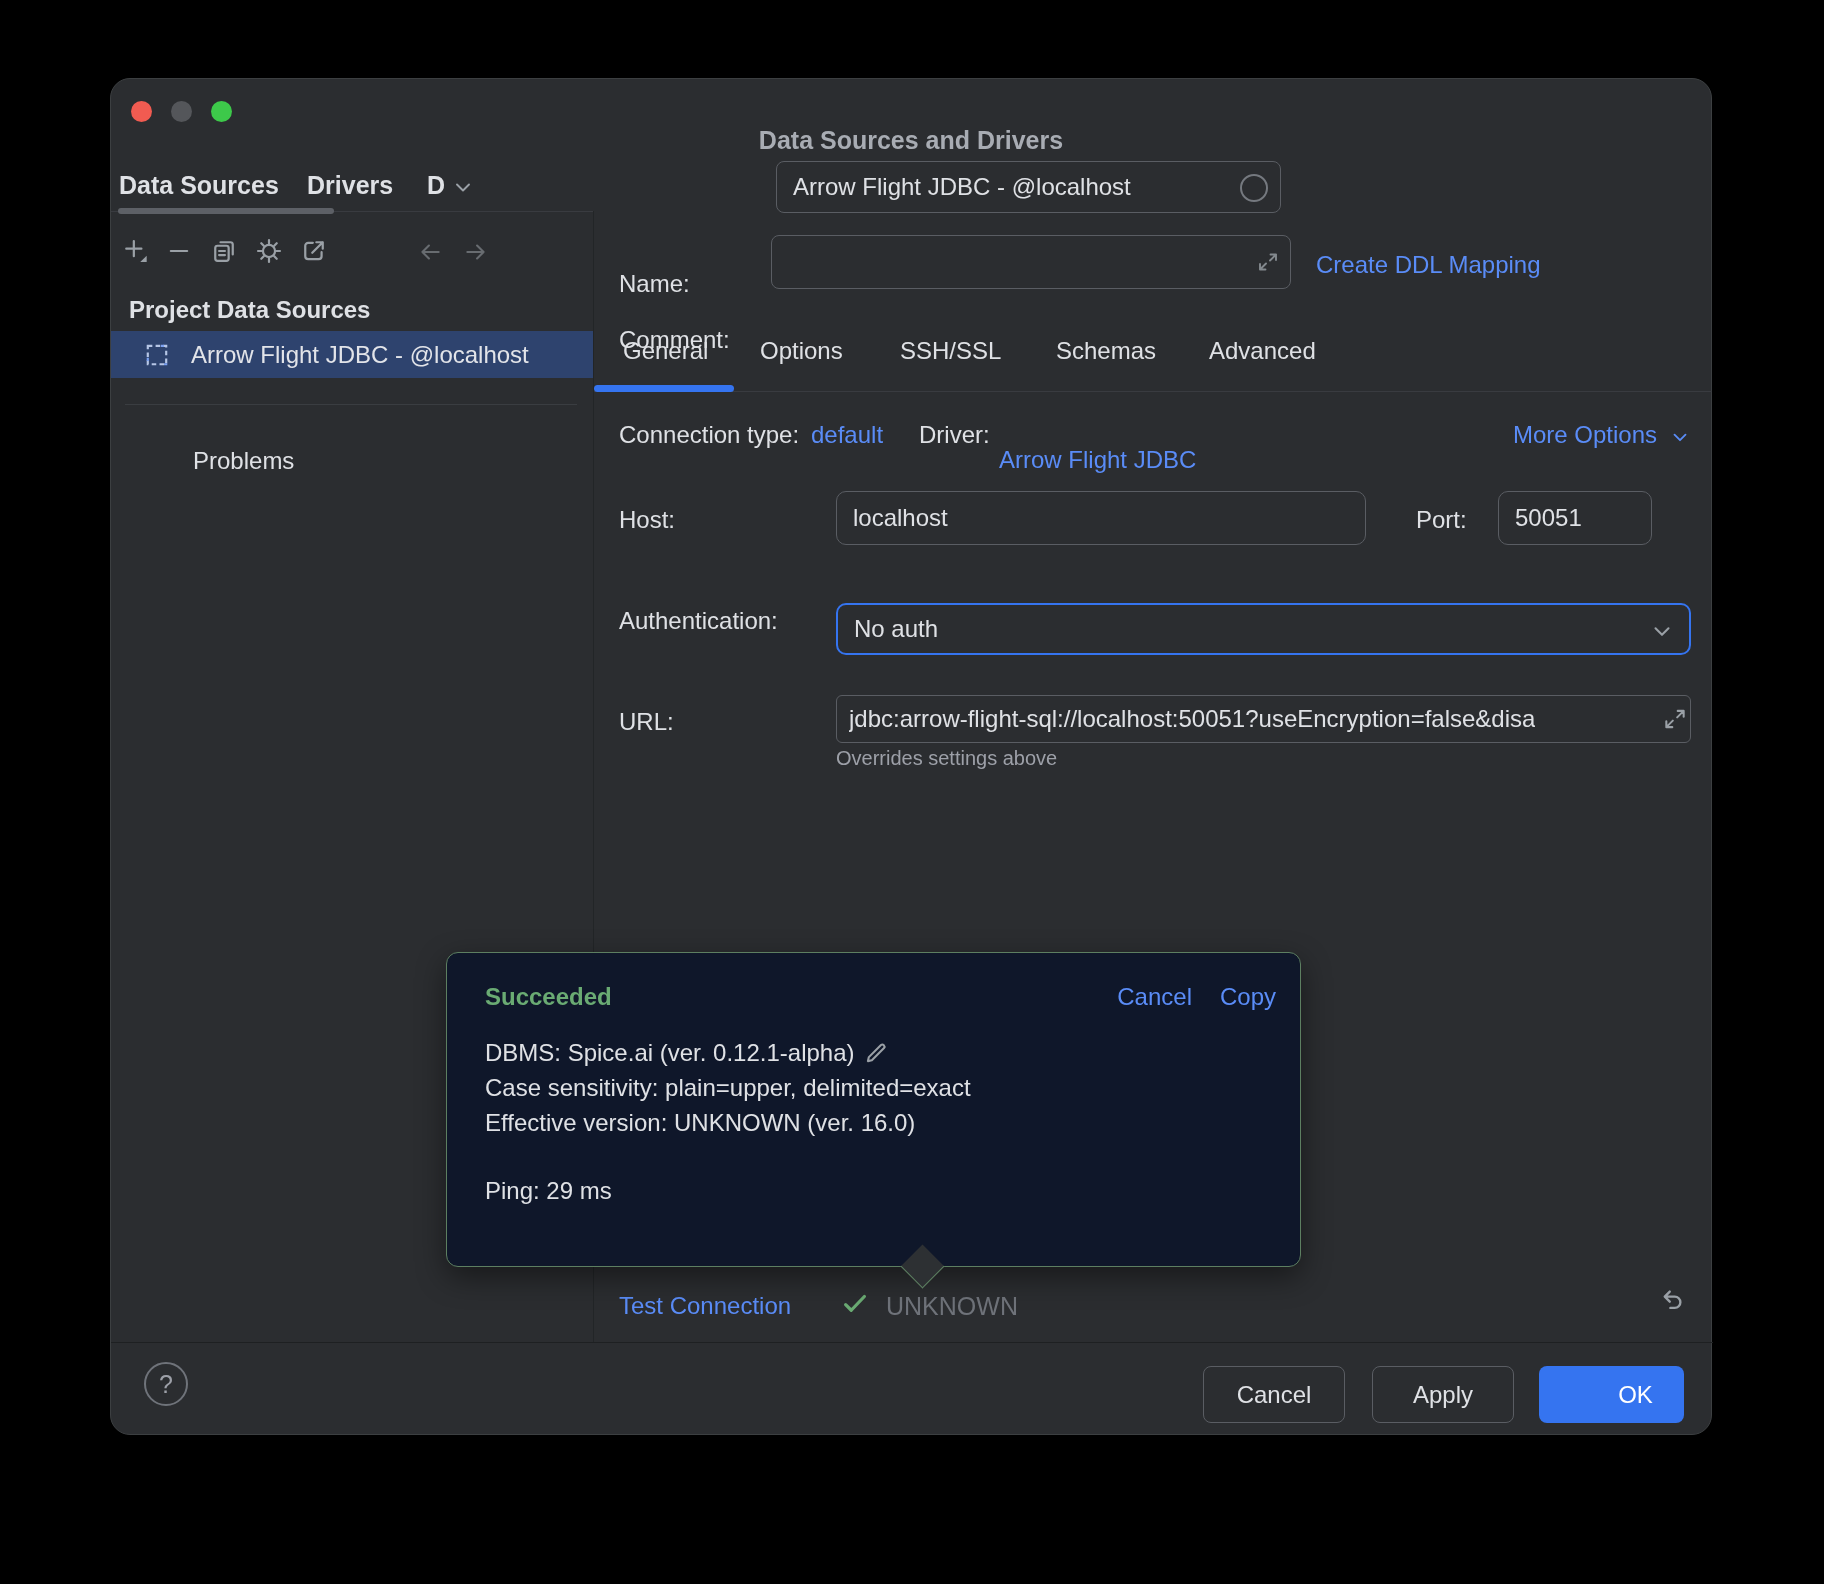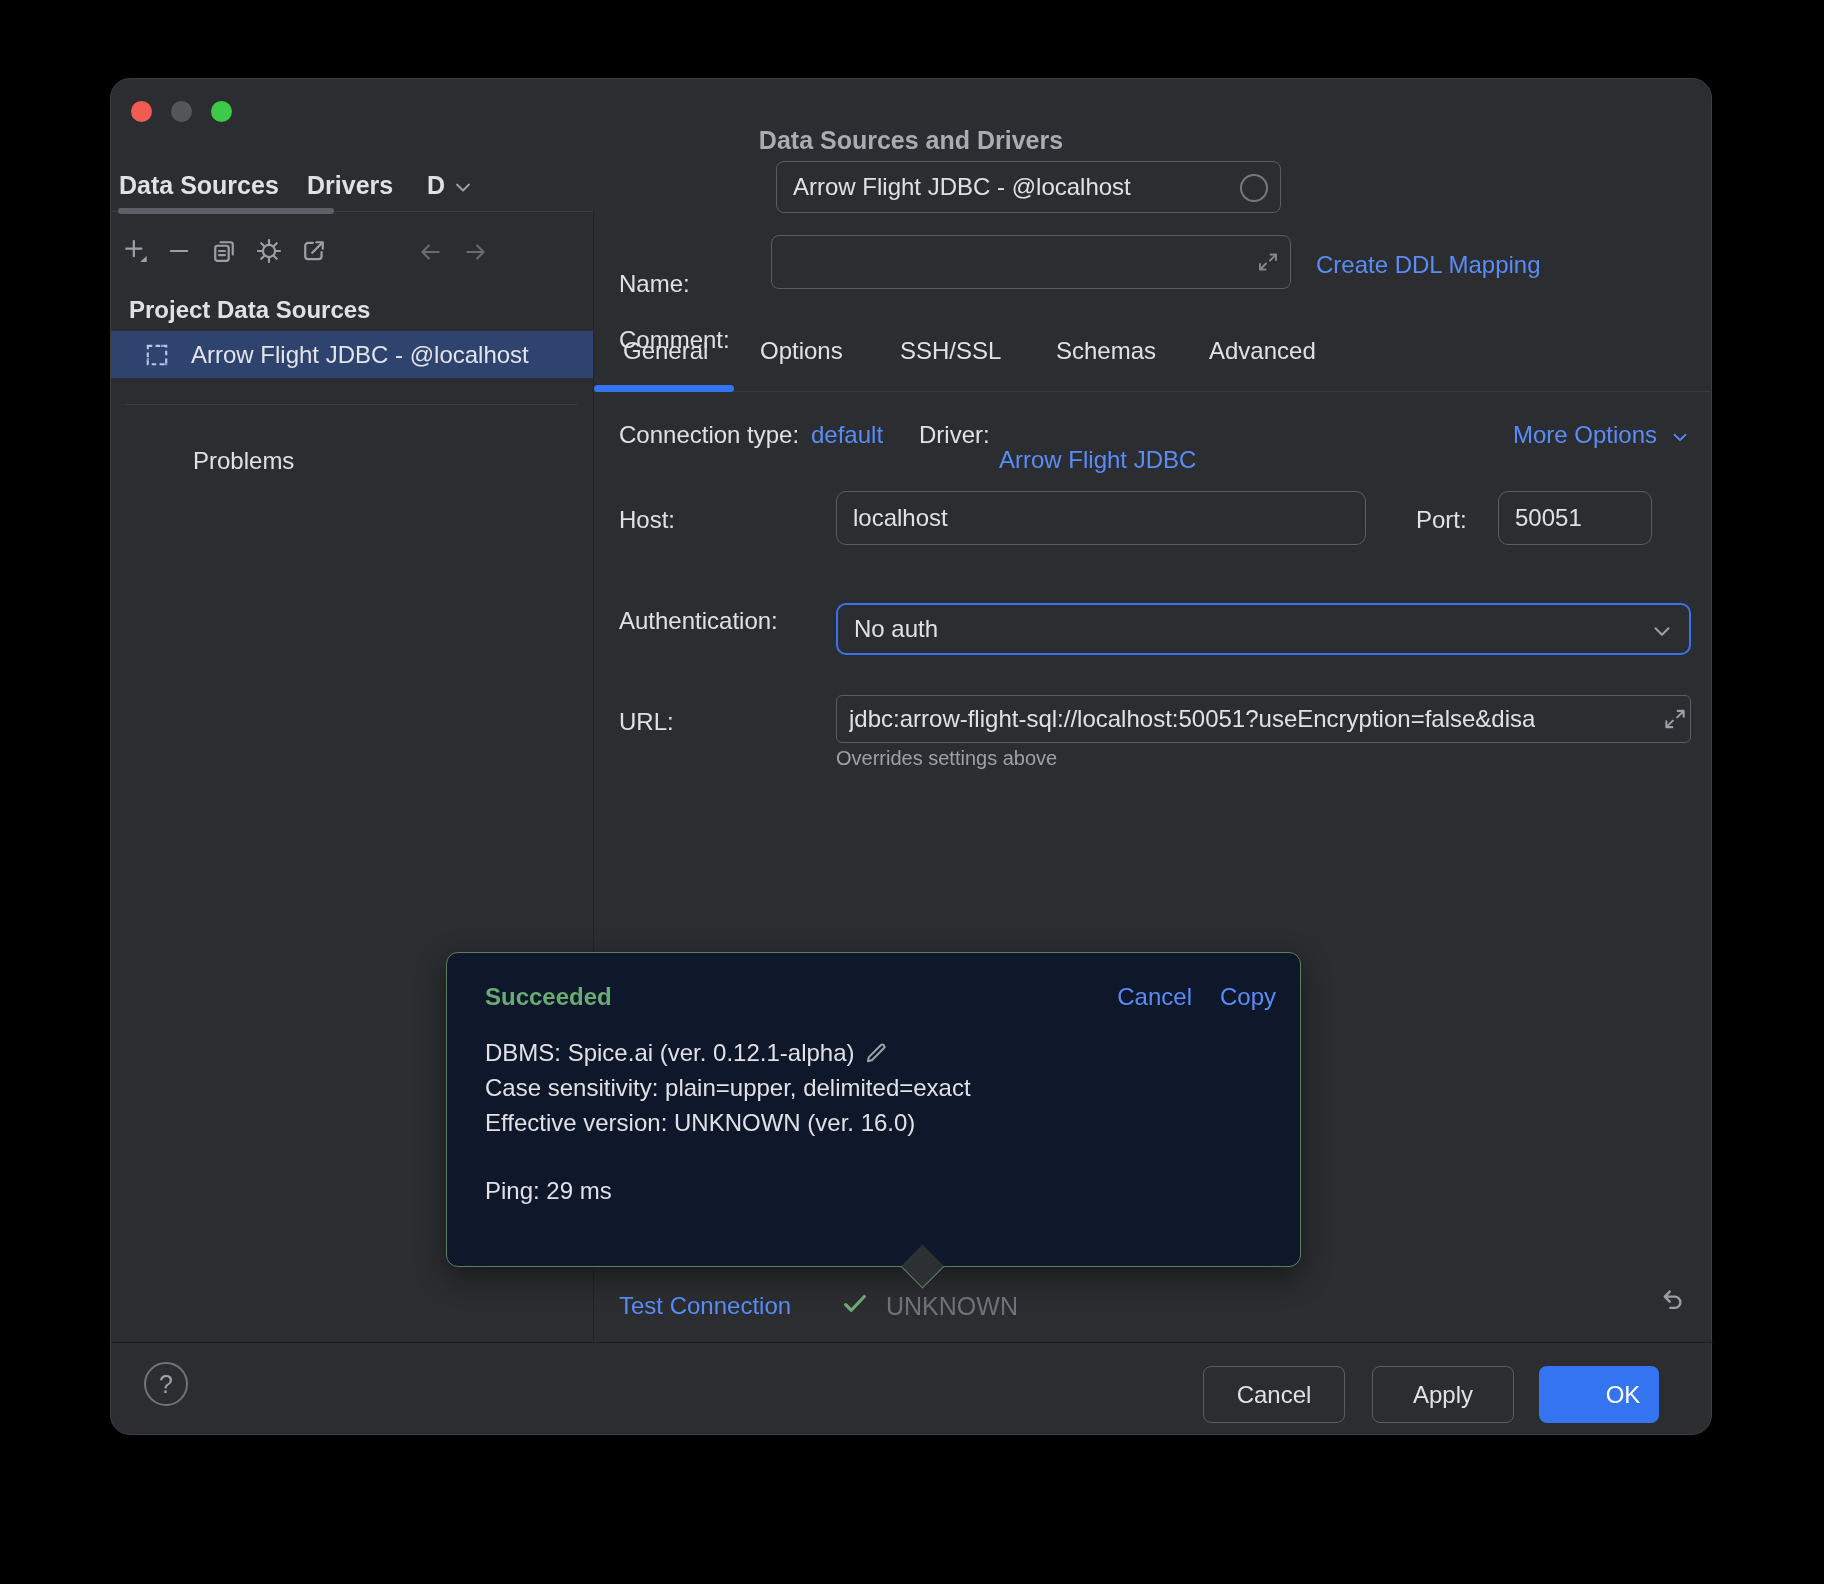--- a/index.html
+++ b/index.html
@@ -76,21 +76,21 @@
   .check-icon{left:729px;top:1210px;width:30px;height:30px;}
   .unknown{left:775px;top:1213px;font-size:25px;color:#6f737a;}
   .undo-icon{left:1545px;top:1207px;width:30px;height:30px;}
   .hdivider{left:0;top:1263px;width:1602px;height:1px;background:#1e2022;}
   .help{left:33px;top:1283px;width:44px;height:44px;border:2px solid #6f737a;border-radius:50%;
         box-sizing:border-box;display:flex;align-items:center;justify-content:center;
         font-size:25px;color:#9da0a8;}
   .btn{position:absolute;top:1287px;height:57px;border-radius:8px;border:1px solid #5a5d63;background:transparent;
        font-size:24px;color:#dfe1e5;display:flex;align-items:center;justify-content:center;box-sizing:border-box;}
   .btn-cancel{left:1092px;width:142px;} .btn-apply{left:1261px;width:142px;}
-  .btn-ok{left:1428px;width:120px;background:#3574f0;border:none;color:#fff;padding-left:48px;}
+  .btn-ok{left:1428px;width:145px;background:#3574f0;border:none;color:#fff;padding-left:48px;}
   svg{display:block;width:100%;height:100%;}
   .stroke{fill:none;stroke:#9aa0a6;stroke-width:1.9;stroke-linecap:round;stroke-linejoin:round;}
 </style>
 </head>
 <body>
 
 <div class="canvas">
  <div class="win">
 
   <span class="light red"></span>

